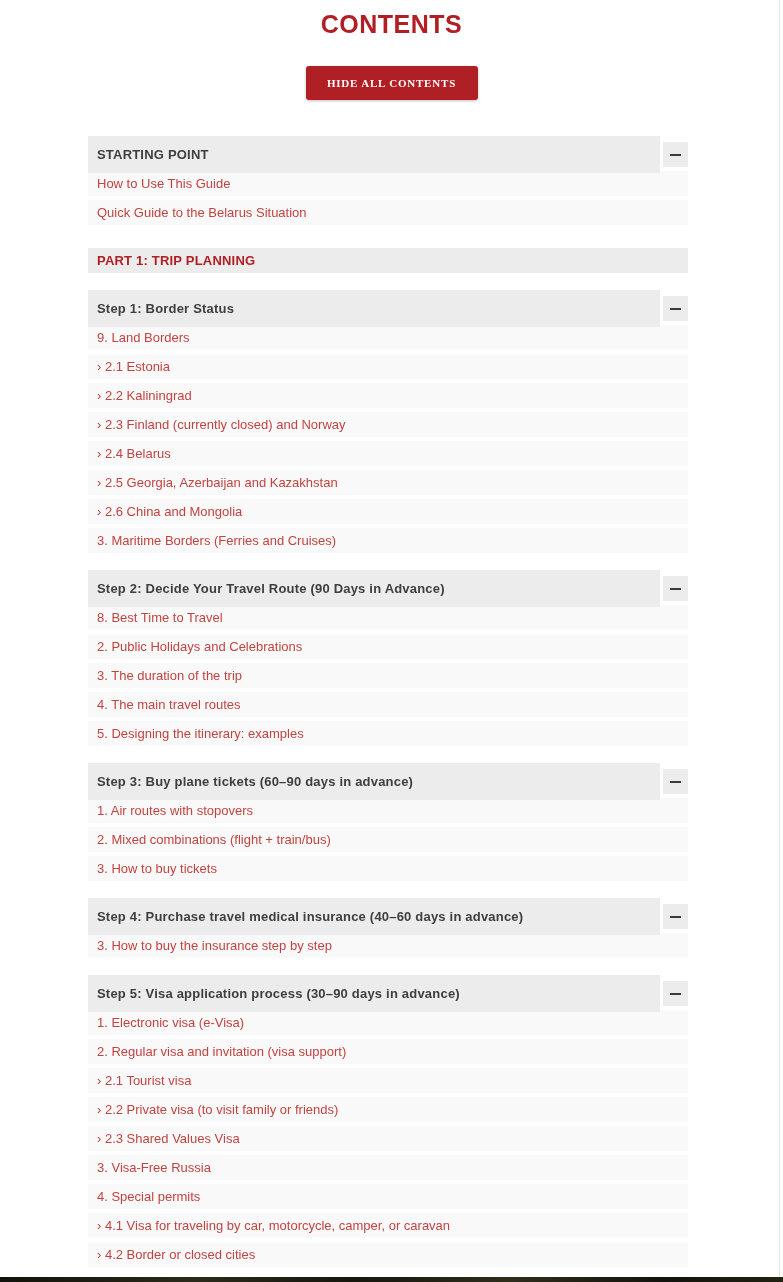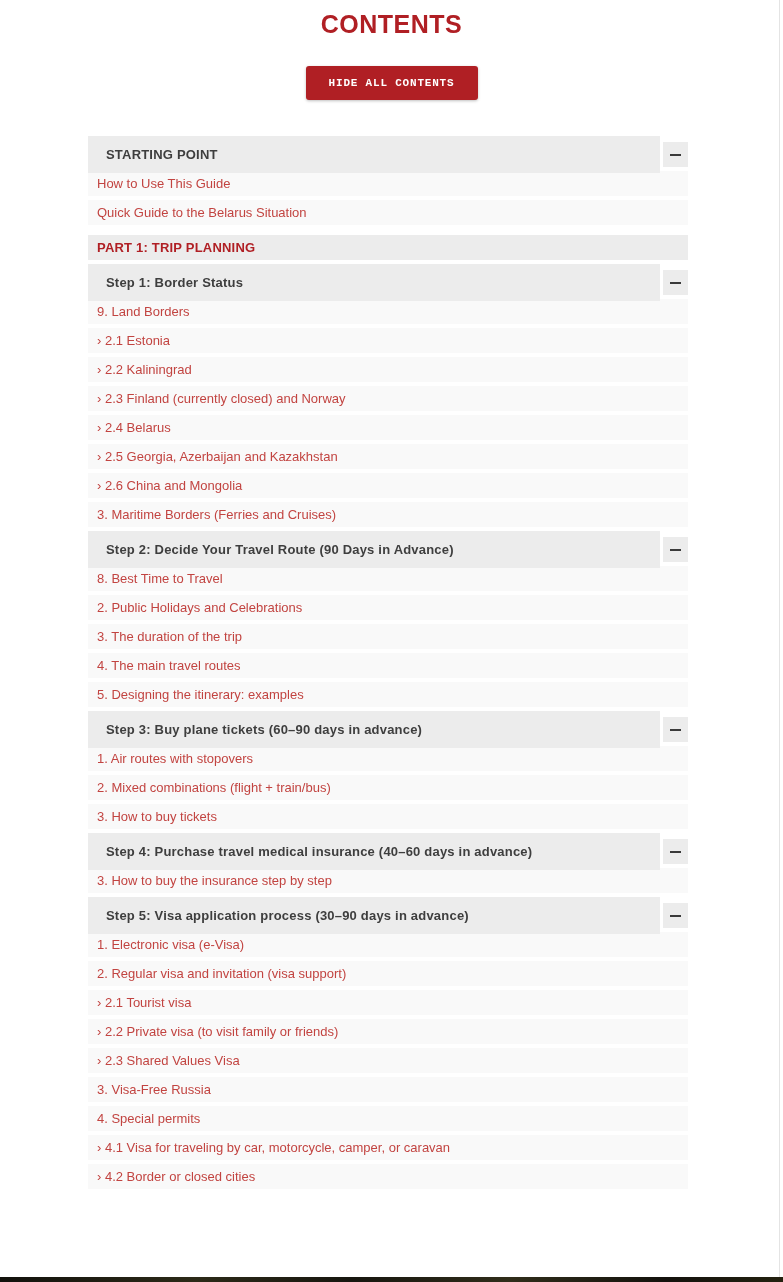--- a/index.html
+++ b/index.html
@@ -8,40 +8,40 @@
     font-family:"Liberation Sans",sans-serif;
     -webkit-font-smoothing:antialiased;
   }
   .page-title{
     margin:0;padding-top:10px;text-align:center;
     font-size:25px;font-weight:700;color:var(--accent,#b01f24);letter-spacing:.5px;
   }
   .hide-btn{
     display:block;margin:27px auto 0;width:172px;height:34px;
     background:var(--accent,#b01f24);color:#ffffff;
-    font-family:Liberation Mono, monospace;font-size:11px;font-weight:700;letter-spacing:.8px;
+    font-family:Liberation Serif, serif;font-size:11px;font-weight:700;letter-spacing:.8px;
     border:none;border-radius:3px;box-shadow:0 1px 3px rgba(0,0,0,.25);cursor:pointer;
   }
   .toc{margin:42px 0 0 88px;width:600px;}
   .trow{
     height:25px;margin-bottom:4px;display:flex;align-items:center;
     font-size:13px;box-sizing:border-box;line-height:25px;white-space:nowrap;
   }
-  .trow.gap{margin-top:10px;}
+  .trow.gap{margin-top:23px;}
   .trow.link{
     background:var(--rowbg,#f9f9f9);padding-left:9px;
     color:var(--linkred,#c24441);cursor:pointer;
   }
   .trow.part{
     background:var(--hdrbg,#ececec);padding-left:9px;
     color:var(--accent,#b01f24);font-weight:700;letter-spacing:.2px;
   }
   .hbar{
     flex:1;height:37px;background:var(--hdrbg,#ececec);
-    display:flex;align-items:center;padding-left:18px;box-sizing:border-box;
+    display:flex;align-items:center;padding-left:9px;box-sizing:border-box;
     color:var(--hdrtext,#3e3e3e);font-weight:700;letter-spacing:.2px;cursor:pointer;
   }
   .collapse-btn{
     width:25px;height:25px;margin-left:3px;background:var(--hdrbg,#ececec);
     display:flex;align-items:center;justify-content:center;cursor:pointer;flex:0 0 25px;
   }
   .minus{width:11px;height:2px;background:#3a3a3a;display:block;}
   .edge-line{position:absolute;top:0;right:3px;width:1px;height:100%;background:#e4e4e4;}
   .bottom-strip{
     position:absolute;bottom:0;left:0;width:100%;height:5px;

